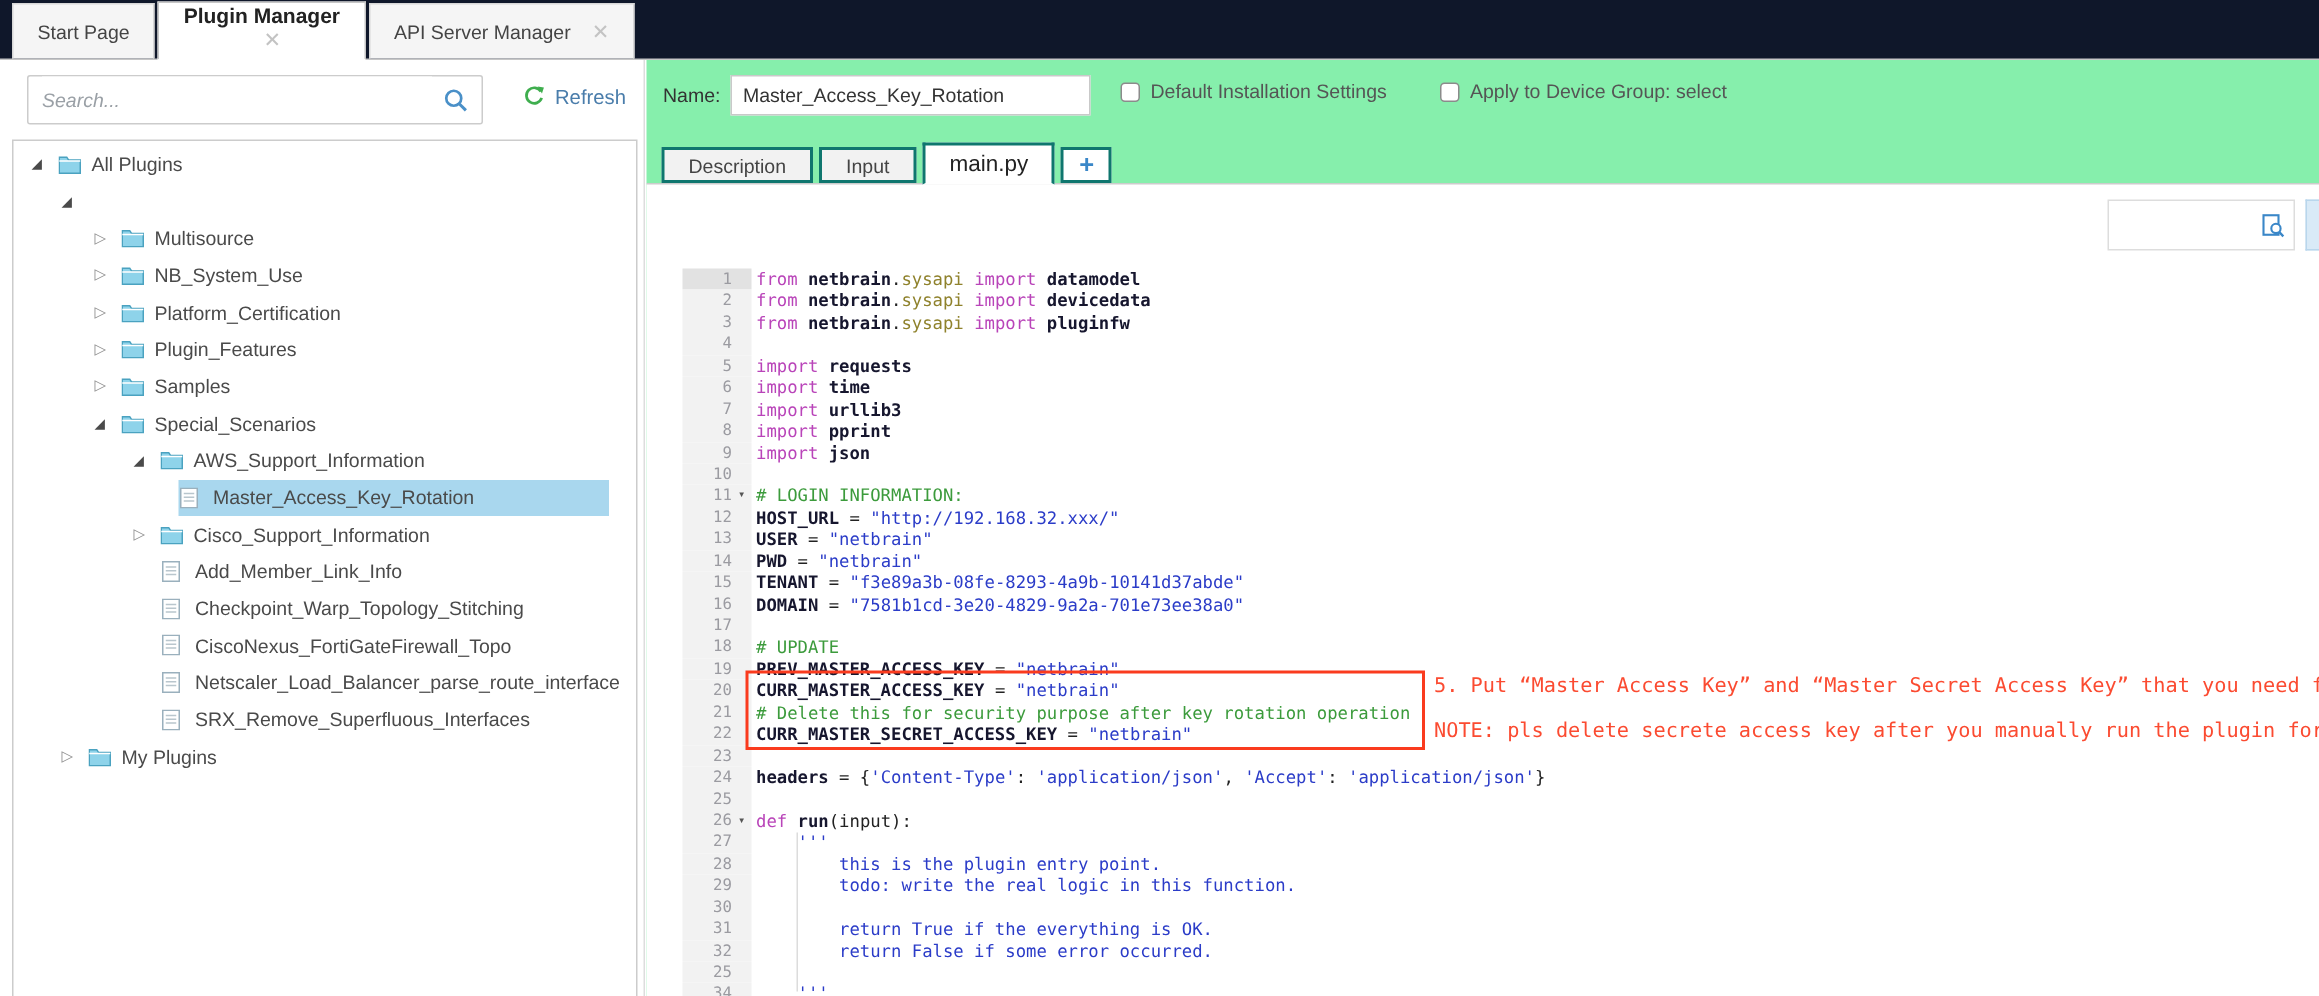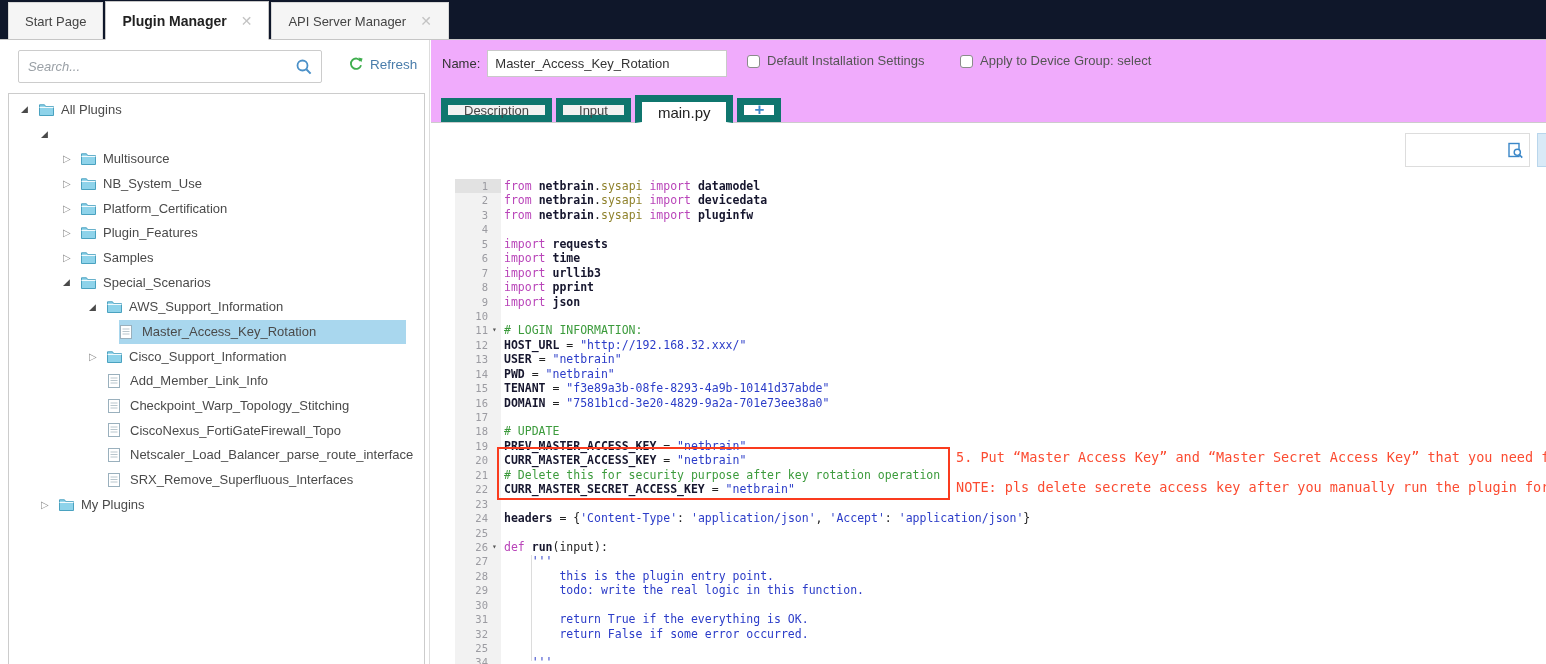--- a/index.html
+++ b/index.html
@@ -5,21 +5,21 @@
   * { margin:0; padding:0; box-sizing:border-box; }
   html,body { width:1546px; height:664px; overflow:hidden; background:#fff;
               font-family:"Liberation Sans", sans-serif; color:#333; }
 
   
   .tabbar { position:absolute; top:0; left:0; width:1546px; height:40px;
             border-bottom:1px solid #c6c6c6; background:#0f172a; display:flex; align-items:flex-end; padding-left:8px; }
   .wtab { height:37px; display:flex; align-items:center; padding:0 16px; font-size:13px; color:#444;
           background:#f5f5f5; border:1px solid #d7d7d7; border-bottom:none; margin-right:2px; cursor:pointer; }
   .wtab.active { background:#fff; border-color:#c6c6c6; font-weight:bold; font-size:14px; color:#222;
-                 height:39px; margin-bottom:-1px; border-bottom:1px solid #fff; }
+                 height:39px; margin-bottom:-1px; border-bottom:1px solid #fff;flex-direction:column; }
   .wtab .x { color:#c3c3c3; font-size:14px; margin-left:14px; font-weight:normal; }
 
   
   .left { position:absolute; top:40px; left:0; width:430px; bottom:0; background:#fff; border-right:1px solid #ddd; }
   .search-box { position:absolute; top:10px; left:18px; width:304px; height:33px;
                 border:1px solid #ccc; border-radius:2px; background:#fff; }
   .search-box input { position:absolute; left:9px; top:0; width:260px; height:31px; border:none; outline:none;
                       font-size:13px; font-family:"Liberation Sans", sans-serif; color:#404040; }
   .search-box input::placeholder { font-style:italic; color:#9aa0a6; }
   .search-box svg { position:absolute; right:8px; top:7px; }
@@ -30,33 +30,33 @@
               padding-top:3px; overflow:hidden; }
   .titem { height:24.7px; display:flex; align-items:center; font-size:13px; color:#4a4a4a; cursor:pointer; }
   .titem .arrow { width:17px; flex:none; text-align:left; }
   .arrow.open  { color:#4a4a4a; font-size:9px; }
   .arrow.closed{ color:#8f8f8f; font-size:10px; }
   .titem .rowc { display:flex; align-items:center; height:24px; padding:0 6px 0 1px; margin-right:18px; flex:1; }
   .titem.selected .rowc { background:#a9d7ee; }
   .ticon { width:16px; height:14px; flex:none; margin-right:6px; display:flex; align-items:center; }
 
   
-  .right { position:absolute; top:40px; left:431px; right:0; bottom:0; background:#f0abfc; }
+  .right { position:absolute; top:40px; left:431px; right:0; bottom:0; background:#86efac; }
   .name-row { position:absolute; top:9px; left:11px; height:28px; display:flex; align-items:center; }
   .name-row .lbl { font-size:13px; color:#333; margin-right:7px; }
   .name-row input { width:240px; height:27px; border:1px solid #c9c9c9; padding:0 7px; font-size:13px;
                     font-family:"Liberation Sans", sans-serif; color:#333; outline:none; }
   .cbg { position:absolute; top:14px; display:flex; align-items:center; cursor:pointer; }
   .cbg .box { width:13px; height:13px; border:1px solid #8b8b8b; border-radius:3px; background:#fff; flex:none; }
   .cbg .cl  { font-size:13px; color:#555; margin-left:7px; }
   .cbg1 { left:316px; } .cbg2 { left:529px; }
 
   .etabs { position:absolute; top:58px; left:10px; height:24px; display:flex; align-items:flex-end; z-index:3; }
   .etab { height:24px; display:flex; align-items:center; padding:0 16px; font-size:13px; color:#444;
-          background:#f2f2f2; border:7px solid #0f766e; margin-right:4px; cursor:pointer; }
+          background:#f2f2f2; border:2px solid #0f766e; margin-right:4px; cursor:pointer; }
   .etab.active { height:28px; background:#fff; border-bottom:1px solid #fff; margin-bottom:-1px;
                  font-size:15px; color:#222; }
   .etab.plus { background:#fff; color:#3a87c8; font-size:17px; padding:0 10px; font-weight:bold; }
 
   .editor-body { position:absolute; top:82px; left:0; right:0; bottom:0; border-top:1px solid #ccc; background:#fff; }
   .toolbar { position:absolute; top:0; left:0; right:0; height:50px; }
   .findbox { position:absolute; top:10px; right:16px; width:125px; height:34px; border:1px solid #ddd; background:#fff; }
   .findbox input { position:absolute; left:5px; top:0; width:90px; height:32px; border:none; outline:none; font-size:12px; }
   .findbox svg { position:absolute; right:5px; top:8px; }
   .edge-btn { position:absolute; top:10px; right:0; width:9px; height:34px; background:#d9eaf7; border:1px solid #b9d6ec; border-right:none; }

